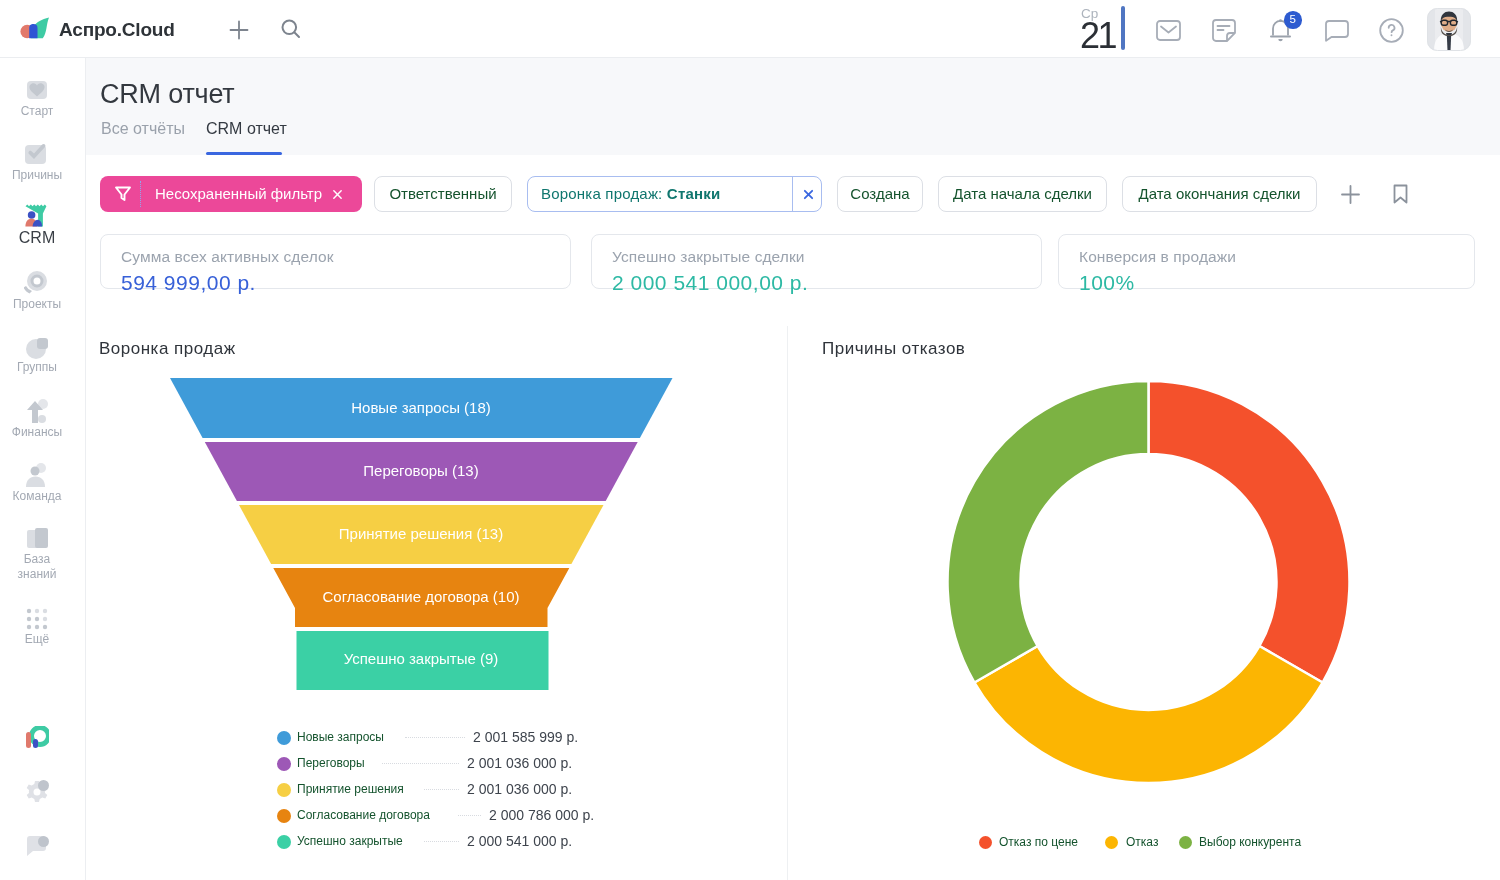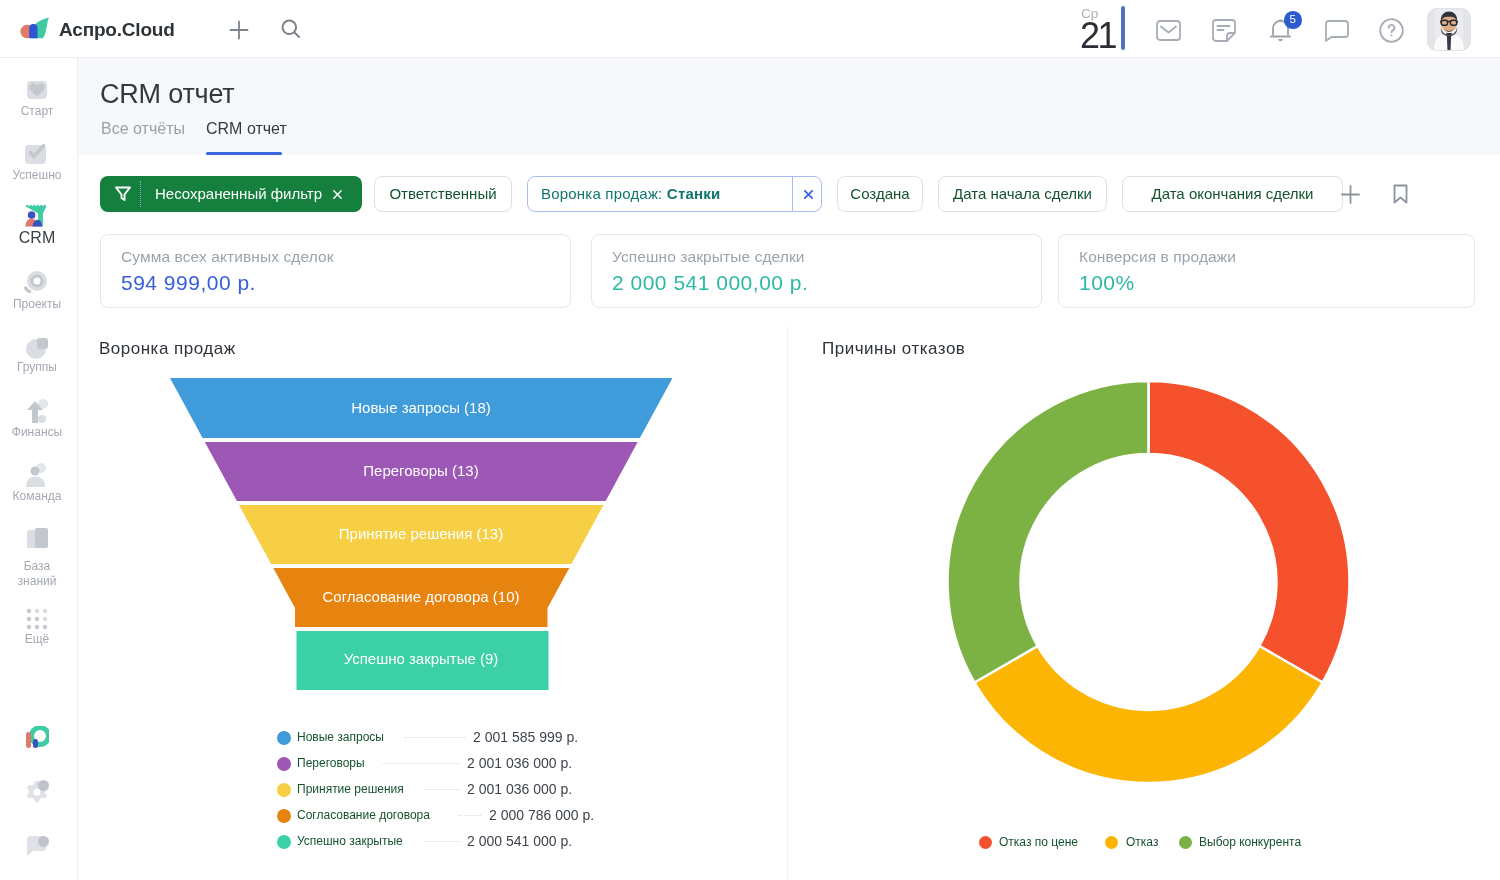--- a/index.html
+++ b/index.html
@@ -4,35 +4,35 @@
 <style>
 * { margin:0; padding:0; box-sizing:border-box; }
 html,body { width:1500px; height:880px; overflow:hidden; background:#fff;
   font-family:"Liberation Sans", sans-serif; }
 .abs { position:absolute; }
 
 #header { position:absolute; left:0; top:0; width:1500px; height:58px; background:#fff;
   border-bottom:1px solid #ebedf0; z-index:5; }
 #logo-text { position:absolute; left:59px; top:20px; font-size:19px; font-weight:700; color:#2e3338; letter-spacing:-0.2px; line-height:1; }
 
-#sidebar { position:absolute; left:0; top:58px; width:78px; height:822px; background:#fff;
+#sidebar { position:absolute; left:0; top:58px; width:86px; height:822px; background:#fff;
   border-right:1px solid #eceef1; z-index:4;padding-left:11px; }
 .sbitem { position:absolute; left:0; width:74px; text-align:center; }
 .sblabel { font-size:12px; color:#a3a9b3; line-height:14.5px; }
 .sblabel.active { color:#3a3f46; }
 
 #gband { position:absolute; left:74px; top:58px; width:1426px; height:97px; background:#f7f8fa; }
 #ptitle { position:absolute; left:100px; top:79px; font-size:27px; color:#33383f; font-weight:500; letter-spacing:-0.2px;}
 .tab { position:absolute; top:120px; font-size:16px; }
 #underline { position:absolute; left:206px; top:152px; width:76px; height:3px; background:#3a67e0; border-radius:2px;}
 
 .fbtn { position:absolute; top:176px; height:36px; border:1px solid #dcdfe5; border-radius:8px;
   background:#fff; color:#14532d; font-size:15px; line-height:34px; text-align:center; }
 
-.card { position:absolute; top:234px; height:74px; border:1px solid #e4e7ec; border-radius:8px; background:#fff; }
+.card { position:absolute; top:234px; height:55px; border:1px solid #e4e7ec; border-radius:8px; background:#fff; }
 .clabel { position:absolute; left:20px; top:13px; font-size:15.5px; color:#9ba3ae; letter-spacing:0.1px; }
 .cvalue { position:absolute; left:20px; top:36px; font-size:21px; font-weight:400; letter-spacing:0.5px; }
 
 .chtitle { position:absolute; font-size:17px; font-weight:400; color:#2f343b; letter-spacing:0.5px; }
 #vdivider { position:absolute; left:787px; top:326px; width:1px; height:554px; background:#eef0f2; }
 
 .lg-row { position:absolute; font-size:12px; color:#14532d; }
 .lg-dot { position:absolute; border-radius:50%; width:13px; height:13px; }
 .lg-dot.big { width:14.5px; height:14.5px; }
 .lg-val { position:absolute; font-size:14px; color:#3e444d; }
@@ -117,21 +117,21 @@
   <svg class="abs" style="left:22px;top:22px" width="26" height="22" viewBox="0 0 26 22">
     <rect x="5" y="1" width="20" height="18" rx="4" fill="#dadde2"></rect>
     <path d="M8.5 4.5 c2.5-2.5 6-1 6.5 1 c0.5-2 4-3.5 6.5-1 c2 2 1 5-1.5 7.5 l-5 4.5 l-5-4.5 c-2.5-2.5-3.5-5.5-1.5-7.5Z" fill="#c3c8cf"></path>
   </svg>
   <div class="sbitem sblabel" style="top:46px;">Старт</div>
 
   <svg class="abs" style="left:23px;top:85px" width="25" height="22" viewBox="0 0 25 22">
     <rect x="2" y="2" width="21" height="19" rx="4" fill="#dadde2"></rect>
     <path d="M6 11 l5 5 l11-12 c1.5-1.8-1-4-2.8-2.4 l-8.2 9 l-2.5-2.3 c-1.8-1.6-4 1-2.5 2.7Z" fill="#c3c8cf"></path>
   </svg>
-  <div class="sbitem sblabel" style="top:110px;">Успешно</div>
+  <div class="sbitem sblabel" style="top:110px;">Причины</div>
 
   <svg class="abs" style="left:25px;top:146px" width="22" height="23" viewBox="0 0 22 23">
     <path d="M0.5 2.2 L2.3 0.6 L4 2.2 L5.8 0.6 L7.5 2.2 L9.3 0.6 L11 2.2 L12.8 0.6 L14.5 2.2 L16.3 0.6 L18 2.2 L19.8 0.6 L21.4 2.2 L17.9 9.5 L17.9 22.6 L13.1 22.6 L13.1 9.5 Z" fill="#3ecba4"></path>
     <circle cx="6.6" cy="11" r="3.8" fill="#3b51c4"></circle>
     <path d="M0.4 22.6 c0-5.3 2.5-7.9 6-7.9 c3.5 0 6 2.6 6 7.9 Z" fill="#e0796c"></path>
     <path d="M7.6 22.6 c0.2-4.3 2.2-6.6 5.4-6.9 c2.7 0.8 4.1 3 4.1 6.9 Z" fill="#3b51c4"></path>
   </svg>
   <div class="sbitem sblabel active" style="top:173px;font-size:16px;">CRM</div>
 
   <svg class="abs" style="left:24px;top:212px" width="25" height="24" viewBox="0 0 25 24">
@@ -159,21 +159,21 @@
     <circle cx="16" cy="6" r="5" fill="#e4e6ea"></circle>
     <circle cx="10" cy="9" r="4.5" fill="#c3c8cf"></circle>
     <path d="M1 25 c0-7 4-10.5 9.5-10.5 c5.5 0 9.5 3.5 9.5 10.5Z" fill="#dadde2"></path>
   </svg>
   <div class="sbitem sblabel" style="top:431px;">Команда</div>
 
   <svg class="abs" style="left:26px;top:469px" width="23" height="24" viewBox="0 0 23 24">
     <rect x="1" y="3" width="13" height="18" rx="2" fill="#dadde2"></rect>
     <rect x="9" y="1" width="13" height="20" rx="2" fill="#c3c8cf"></rect>
   </svg>
-  <div class="sbitem sblabel" style="top:494px;margin-top:7px;">База<br>знаний</div>
+  <div class="sbitem sblabel" style="top:494px;">База<br>знаний</div>
 
   <svg class="abs" style="left:26px;top:550px" width="22" height="22" viewBox="0 0 22 22" fill="#c3c8cf">
     <circle cx="3" cy="3" r="2.2"></circle>
       <circle cx="11" cy="3" r="2.2" fill="#dadde2"></circle>
       <circle cx="19" cy="3" r="2.2" fill="#dadde2"></circle>
     <circle cx="3" cy="11" r="2.2"></circle>
       <circle cx="11" cy="11" r="2.2"></circle>
       <circle cx="19" cy="11" r="2.2" fill="#dadde2"></circle>
     <circle cx="3" cy="19" r="2.2"></circle>
       <circle cx="11" cy="19" r="2.2"></circle>
@@ -199,42 +199,42 @@
   </svg>
 </div>
 
 <div id="gband"></div>
 <div id="ptitle">CRM отчет</div>
 <div class="tab" style="left:101px;color:#9aa1ab;">Все отчёты</div>
 <div class="tab" style="left:206px;color:#343a42;">CRM отчет</div>
 <div id="underline"></div>
 
 <div id="filters">
-  <div class="abs" style="left:100px;top:176px;width:262px;height:36px;border-radius:8px;background:#15803d;color:#fff;">
+  <div class="abs" style="left:100px;top:176px;width:262px;height:36px;border-radius:8px;background:#ec4899;color:#fff;">
     <svg class="abs" style="left:14px;top:9px" width="18" height="18" viewBox="0 0 18 18" fill="none" stroke="#fff" stroke-width="1.9" stroke-linejoin="round">
       <path d="M2 2.5 h14 l-5.5 7 v5.5 l-3 -2 v-3.5 Z"></path>
     </svg>
     <div class="abs" style="left:40px;top:5px;height:26px;border-left:1px dotted #8fa5ee;"></div>
     <div class="abs" style="left:55px;top:0;width:172px;font-size:15px;line-height:36px;">Несохраненный фильтр</div>
     <svg class="abs" style="left:232px;top:13px" width="11" height="11" viewBox="0 0 12 12" stroke="#fff" stroke-width="1.6" stroke-linecap="round">
       <path d="M2 2 L10 10 M10 2 L2 10"></path>
     </svg>
   </div>
   <div class="fbtn" style="left:374px;width:138px;">Ответственный</div>
   <div class="abs" style="left:527px;top:176px;width:295px;height:36px;border:1px solid #a8bdf0;border-radius:8px;background:#fff;">
     <div class="abs" style="left:13px;top:0;font-size:15px;letter-spacing:0.2px;line-height:34px;color:#0f766e;">Воронка продаж: <b style="font-weight:700">Станки</b></div>
     <div class="abs" style="left:264px;top:0;width:30px;height:34px;border-left:1px solid #a8bdf0;">
       <svg class="abs" style="left:10px;top:11.5px" width="11" height="11" viewBox="0 0 12 12" stroke="#3a67e0" stroke-width="2" stroke-linecap="round">
         <path d="M2 2 L10 10 M10 2 L2 10"></path>
       </svg>
     </div>
   </div>
   <div class="fbtn" style="left:837px;width:86px;">Создана</div>
   <div class="fbtn" style="left:938px;width:169px;">Дата начала сделки</div>
-  <div class="fbtn" style="left:1122px;width:221px;">Дата окончания сделки</div>
+  <div class="fbtn" style="left:1122px;width:195px;">Дата окончания сделки</div>
   <svg class="abs" style="left:1340px;top:184px" width="21" height="21" viewBox="0 0 21 21" fill="none" stroke="#8b929c" stroke-width="1.8" stroke-linecap="round">
     <path d="M10.5 2 V19 M2 10.5 H19"></path>
   </svg>
   <svg class="abs" style="left:1393px;top:184px" width="15" height="20" viewBox="0 0 15 20" fill="none" stroke="#8b929c" stroke-width="1.8" stroke-linejoin="round">
     <path d="M1.5 1.5 h12 v17 l-6 -5 l-6 5 Z"></path>
   </svg>
 </div>
 <div id="cards">
   <div class="card" style="left:100px;width:471px;">
     <div class="clabel">Сумма всех активных сделок</div>

